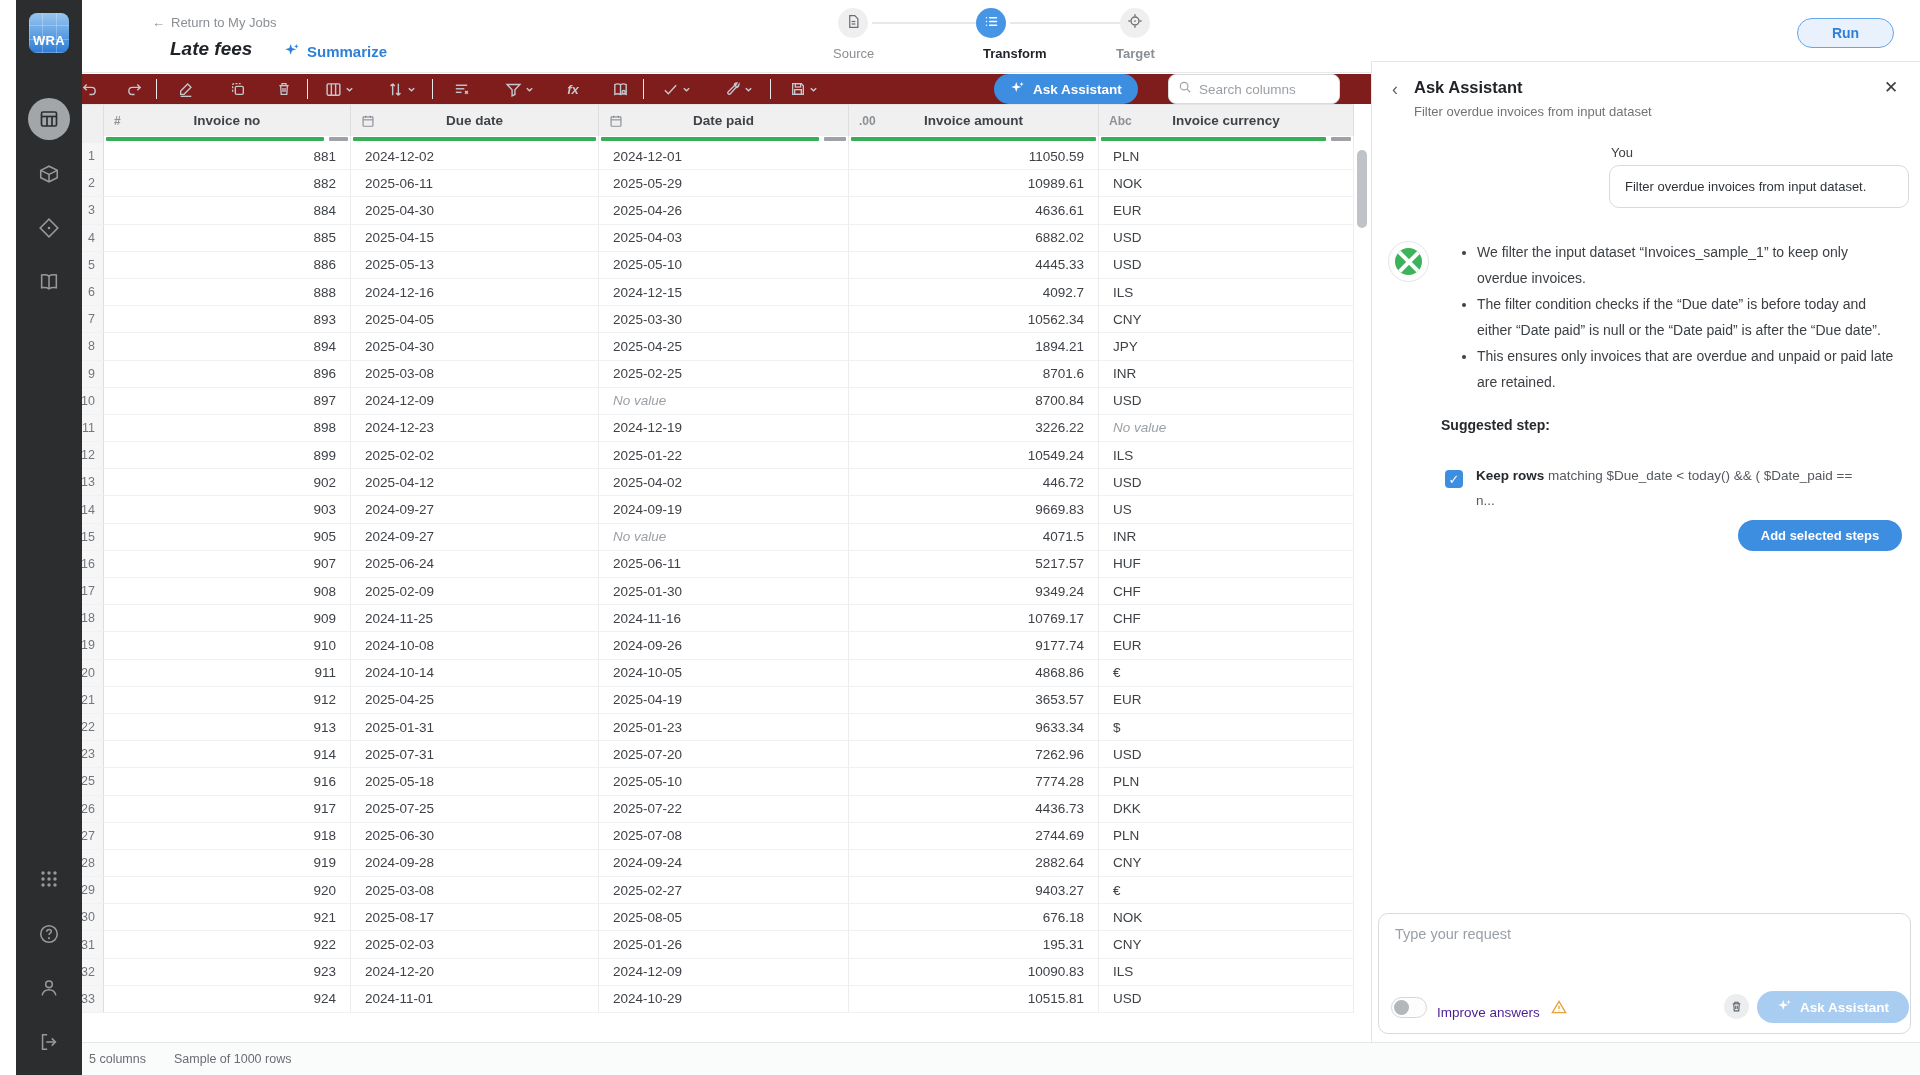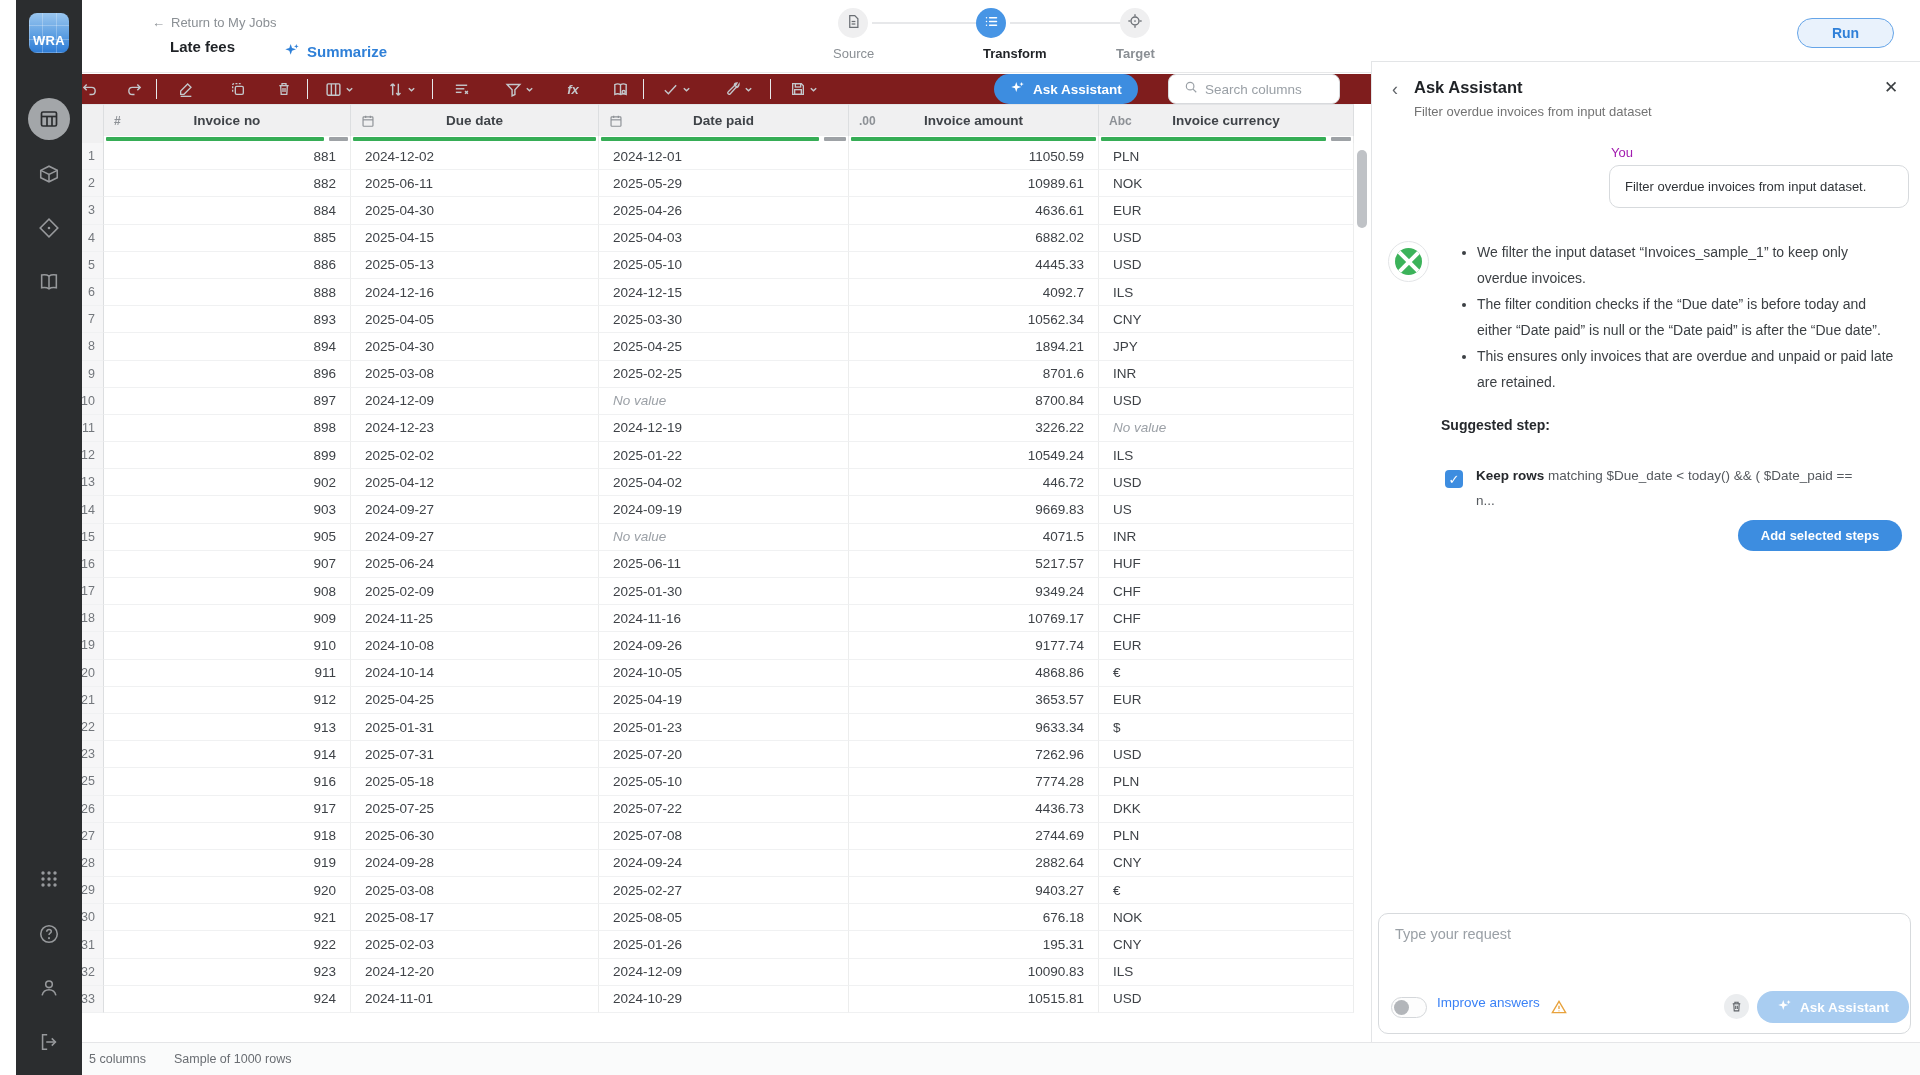--- a/index.html
+++ b/index.html
@@ -15,41 +15,41 @@
                            linear-gradient(180deg,#9ac6ef 0%,#5d9fe2 55%,#2e7cd6 100%);
           display:flex; align-items:flex-end; justify-content:center; color:#fff; font-weight:bold; font-size:13px; padding-bottom:5px; letter-spacing:.3px;}
   .side-item { position:absolute; left:0; width:66px; display:flex; justify-content:center; color:#97999c; }
   .side-active-circle { position:absolute; left:12px; top:98px; width:42px; height:42px; border-radius:50%;
           background:#a3a6a9; display:flex; align-items:center; justify-content:center; color:#2b2d2f; }
   .side-item svg, .side-active-circle svg { display:block; }
 
   
   .topbar { position:absolute; left:66px; top:0; width:1305px; height:73px; background:#fff; border-bottom:1px solid #e8e9ea; z-index:5;}
   .back-link { position:absolute; left:86px; top:15px; font-size:13px; color:#8a8f94; display:flex; align-items:center; gap:6px;}
-  .page-title { position:absolute; left:104px; top:38px; font-size:15px; font-weight:bold; color:#1f2226; }
+  .page-title { position:absolute; left:104px; top:38px; font-size:19px; font-weight:bold; color:#1f2226;font-style:italic; }
   .summarize { position:absolute; left:218px; top:42px; display:flex; align-items:center; gap:7px; color:#2f80d8; font-size:15px; font-weight:600; }
   .stepper { position:absolute; left:820px; top:6px; width:440px; height:60px; z-index:6;}
   .step-circle { position:absolute; top:2px; width:30px; height:30px; border-radius:50%; background:#efeff0; display:flex; align-items:center; justify-content:center; color:#6b6f74;}
   .step-circle.active { background:#4795e5; color:#fff; }
   .step-label { position:absolute; top:40px; font-size:13px; color:#8a8f94; }
   .step-label.active { color:#1f2226; font-weight:bold;margin-left:25px; }
   .step-line { position:absolute; top:16px; height:2px; background:#e7e8ea; }
   .run-btn { position:absolute; left:1797px; top:18px; width:97px; height:30px; border-radius:15px; background:#e9f2fc;
              border:1.5px solid #66a5e8; color:#2f80d8; font-weight:bold; font-size:14px; display:flex; align-items:center; justify-content:center; z-index:40;}
 
   
   .toolbar { position:absolute; left:66px; top:74px; width:1305px; height:30px; background:#7f1d1d; display:flex; align-items:center; color:#c4c7cb; }
   .tb-i { display:flex; align-items:center; justify-content:center; height:30px; color:#c4c7cb; }
   .tb-sep { width:1px; height:20px; background:#e7e8ea; }
   .tb-text { font-size:13px; color:#c4c7cb; font-style:italic; font-weight:bold; }
   .chev { margin-left:3px; }
   .ask-btn { position:absolute; left:928px; top:0px; height:30px; padding:0 16px; border-radius:15px; background:#3d8de0; color:#fff;
              font-size:13.5px; font-weight:600; display:flex; align-items:center; gap:8px; }
   .search-box { position:absolute; left:1102px; top:0px; width:172px; height:30px; border:1px solid #d8dadd; border-radius:8px;
-                display:flex; align-items:center; padding:0 15px; gap:7px; background:#fff; color:#9aa0a6;}
+                display:flex; align-items:center; padding:0 9px; gap:7px; background:#fff; color:#9aa0a6;}
   .search-box input { border:none; outline:none; width:120px; font-size:13.5px; color:#3c4043; font-family:"Liberation Sans",sans-serif;}
   .search-box input::placeholder { color:#9aa0a6; }
   .help-icon { position:absolute; left:1326px; top:4px; width:21px; height:21px; border-radius:50%; border:1.5px solid #b4b8bc;
                color:#8a8f94; font-size:13px; font-weight:bold; display:flex; align-items:center; justify-content:center; }
 
   
   .table { position:absolute; left:66px; top:104px; width:1288px; height:938px; overflow:hidden; font-size:13.5px; }
   .thead, .qrow, .tr { display:grid; grid-template-columns:38px 247px 248px 250px 250px 255px; }
   .thead { height:32px; }
   .th { background:#f0f0f1; border-right:1px solid #dcdee0; border-top:1px solid #e3e4e6; position:relative;
@@ -68,21 +68,21 @@
   .td.a-left { justify-content:flex-start; padding-left:14px; }
   .td.noval { color:#9ba0a6; font-style:italic; }
   .vscroll { position:absolute; left:1357px; top:150px; width:10px; height:78px; border-radius:5px; background:#bfc2c6; z-index:4;}
 
   
   .panel { position:absolute; left:1371px; top:61px; width:549px; height:981px; background:#fff; border-left:1px solid #e3e5e7; border-top:1px solid #e3e5e7; z-index:10;}
   .panel-back { position:absolute; left:20px; top:17px; font-size:18px; color:#5f6368; }
   .panel-title { position:absolute; left:42px; top:16px; font-size:16.5px; font-weight:bold; color:#1f2226; }
   .panel-close { position:absolute; left:512px; top:15px; font-size:17px; color:#3c4043; }
   .panel-sub { position:absolute; left:42px; top:42px; font-size:13px; color:#737373; }
-  .you-label { position:absolute; left:239px; top:83px; font-size:13px; color:#a21caf; }
+  .you-label { position:absolute; left:239px; top:83px; font-size:13px; color:#404040; }
   .user-bubble { position:absolute; left:237px; top:103px; width:300px; height:43px; border:1px solid #d7dadd; border-radius:10px;
                  display:flex; align-items:center; padding:0 15px; font-size:13px; color:#2f3337; }
   .avatar { position:absolute; left:16px; top:179px; width:41px; height:41px; border-radius:50%; border:1px solid #e3e5e7; background:#fff;
             display:flex; align-items:center; justify-content:center; }
   .clover { position:relative; width:27px; height:27px; border-radius:50%; background:#3cb35a; overflow:hidden;}
   .clover:before, .clover:after { content:""; position:absolute; left:50%; top:50%; width:38px; height:4px; background:#fff; }
   .clover:before { transform:translate(-50%,-50%) rotate(45deg); }
   .clover:after { transform:translate(-50%,-50%) rotate(-45deg); }
   .bullets { position:absolute; left:88px; top:178px; width:438px; font-size:14px; line-height:25.5px; color:#3c4044; }
   .bullets li { margin-left:17px; margin-bottom:1px; }
@@ -91,21 +91,21 @@
                 font-size:13px; display:flex; align-items:center; justify-content:center; }
   .step-text { position:absolute; left:104px; top:401px; width:436px; font-size:13.5px; line-height:25px; color:#55595e; }
   .step-text b { color:#26292d; }
   .add-steps-btn { position:absolute; left:366px; top:458px; width:164px; height:31px; border-radius:16px; background:#3d8de0; color:#fff;
                    font-size:13px; font-weight:bold; display:flex; align-items:center; justify-content:center; }
   .chat-box { position:absolute; left:6px; top:851px; width:533px; height:121px; border:1px solid #d7dadd; border-radius:10px; background:#fff; }
   .chat-input { position:absolute; left:16px; top:12px; width:480px; border:none; outline:none; font-size:14.5px; color:#3c4043; font-family:"Liberation Sans",sans-serif;}
   .chat-input::placeholder { color:#9aa0a6; }
   .toggle { position:absolute; left:12px; top:83px; width:36px; height:21px; border-radius:11px; background:#fdfdfd; border:1px solid #d4d7da; }
   .toggle .knob { position:absolute; left:2px; top:2px; width:15px; height:15px; border-radius:50%; background:#b3b6ba; }
-  .improve-label { position:absolute; left:58px; top:81px; font-size:13.5px; color:#3b82f6; }
+  .improve-label { position:absolute; left:58px; top:91px; font-size:13.5px; color:#4c1d95; }
   .warn-icon { position:absolute; left:172px; top:85px; color:#e8a23c; }
   .trash-circle { position:absolute; left:345px; top:80px; width:25px; height:25px; border-radius:50%; background:#ebedef; color:#5f6368;
                   display:flex; align-items:center; justify-content:center;}
   .ask-disabled { position:absolute; left:378px; top:77px; width:152px; height:32px; border-radius:16px; background:#a9cdf1; color:#fff;
                   font-size:13.5px; font-weight:600; display:flex; align-items:center; justify-content:center; gap:8px;}
 
   
   .statusbar { position:absolute; left:66px; top:1042px; width:1854px; height:33px; background:#fafbfb; border-top:1px solid #e5e6e8;
                display:flex; align-items:center; gap:28px; padding-left:23px; font-size:12.5px; color:#6a6e73; z-index:20;}
 </style>

